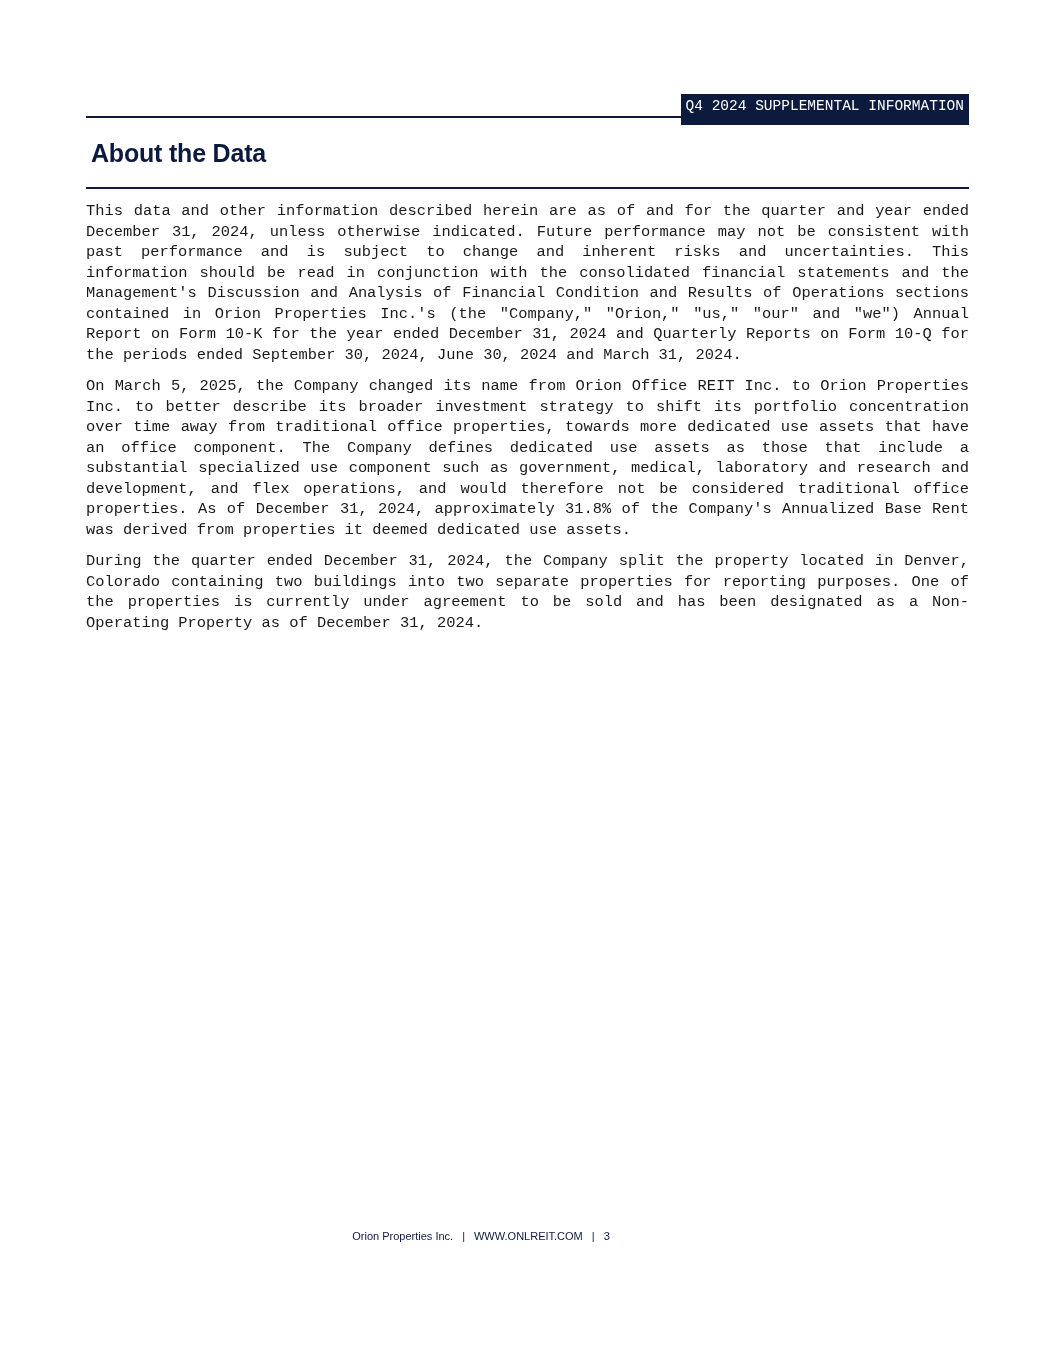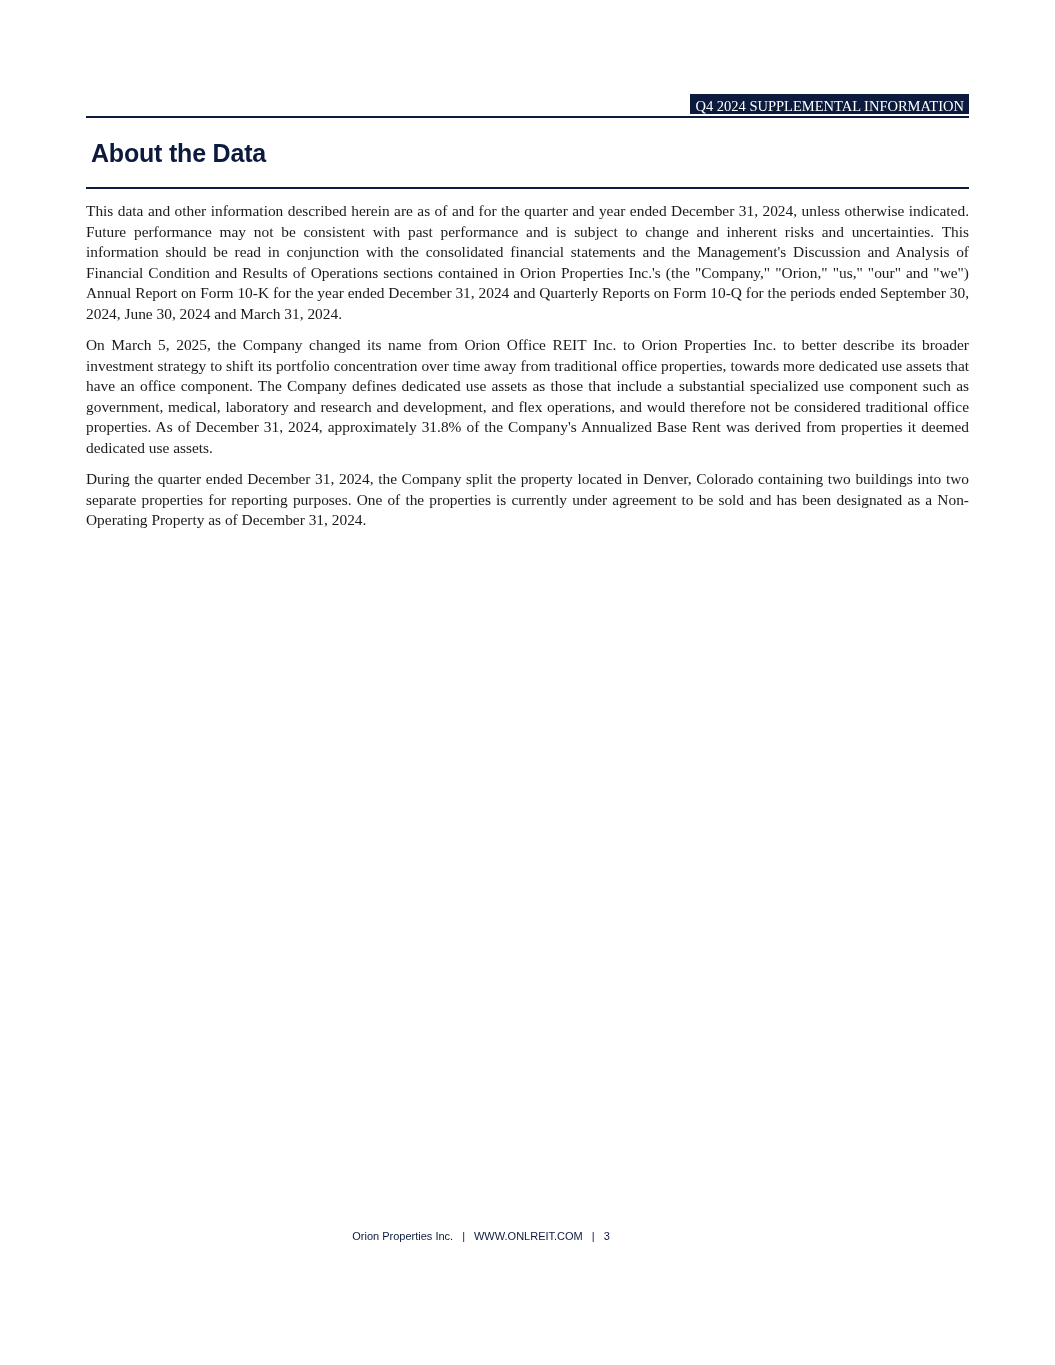--- a/index.html
+++ b/index.html
@@ -1,26 +1,26 @@
 <!DOCTYPE html>
 <html><head>
   <meta charset="utf-8">
   <style>
     html, body { margin: 0; padding: 0; background: #ffffff; }
     body { width: 1055px; height: 1365px; position: relative; overflow: hidden;
            font-family: "DejaVu Sans", "Liberation Sans", sans-serif; color: #1a1a1a; }
     .header-rule { position: absolute; left: 86px; top: 116px; width: 883px; height: 2px; background: #0b1a3d; }
-    .header-tag { position: absolute; right: 86px; top: 94px; height: 20px; background: #0b1a3d; color: #ffffff;
-                  font-family: Liberation Serif, serif; font-size: 14.5px; line-height: 24px; padding: 0 5px;
+    .header-tag { position: absolute; right: 86px; top: 94px; height: 31px; background: #0b1a3d; color: #ffffff;
+                  font-family: Liberation Mono, monospace; font-size: 14.5px; line-height: 24px; padding: 0 5px;
                   letter-spacing: 0; }
     .page-title { position: absolute; left: 91px; top: 139px; margin: 0; font-family: "Liberation Sans", sans-serif;
                   font-weight: bold; font-size: 25px; color: #0b1a3d; letter-spacing: -0.2px; text-align: right; }
     .title-rule { position: absolute; left: 86px; top: 187px; width: 883px; height: 2px; background: #0b1a3d; }
     .content { position: absolute; left: 86px; top: 201px; width: 883px; }
-    .para { margin: 0 0 11px 0; font-family: Liberation Serif, serif; font-size: 15.4px; line-height: 20.5px;
+    .para { margin: 0 0 11px 0; font-family: Liberation Mono, monospace; font-size: 15.4px; line-height: 20.5px;
             text-align: justify; color: #1a1a1a; }
     .footer { position: absolute; left: 0; top: 1230px; width: 962px; text-align: center;
               font-family: "Liberation Sans", sans-serif; font-size: 11px; color: #0b1a3d; }
     .footer .sep { margin: 0 9px; }
   </style>
 </head>
 <body>
 
 <div class="header-rule"></div>
 <div class="header-tag">Q4 2024 SUPPLEMENTAL INFORMATION</div>

